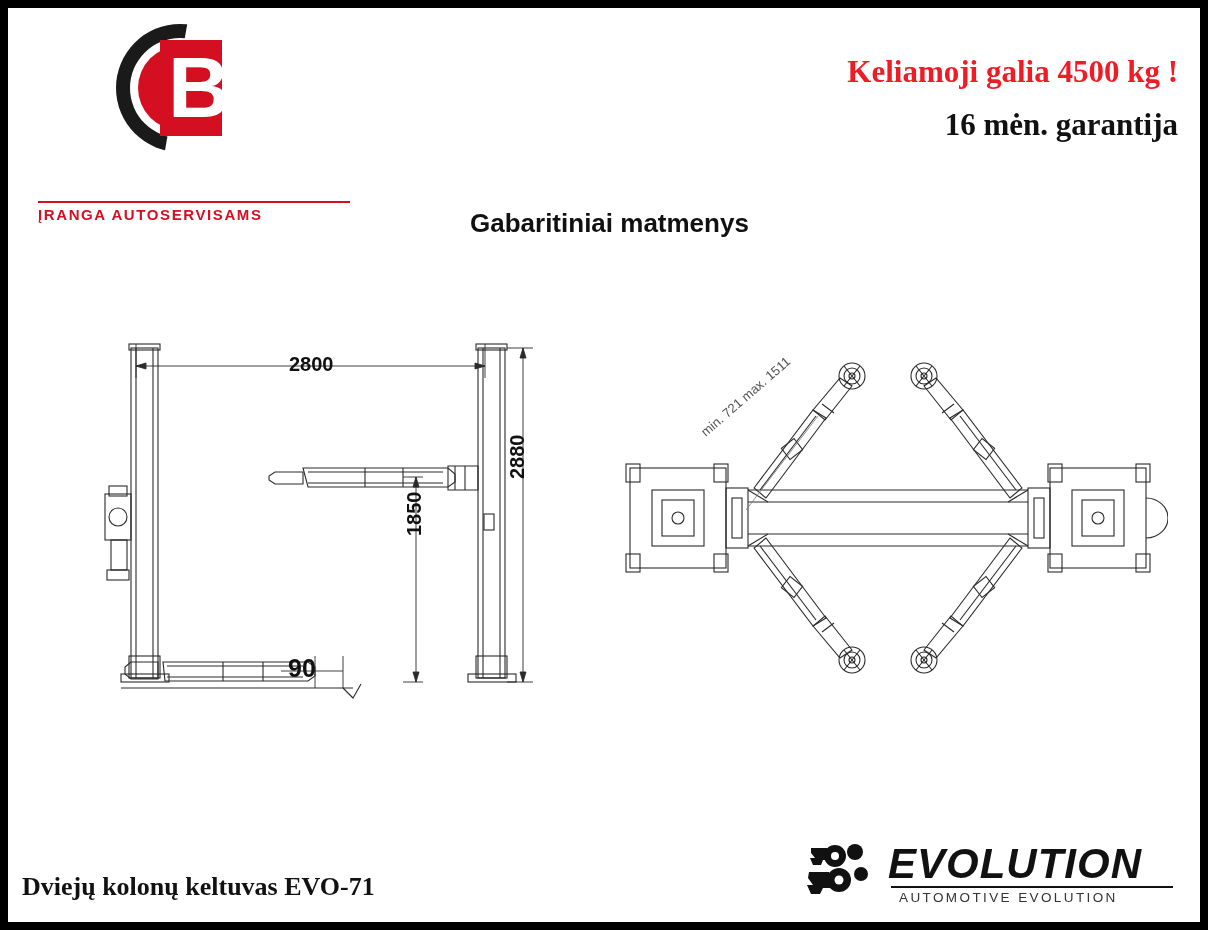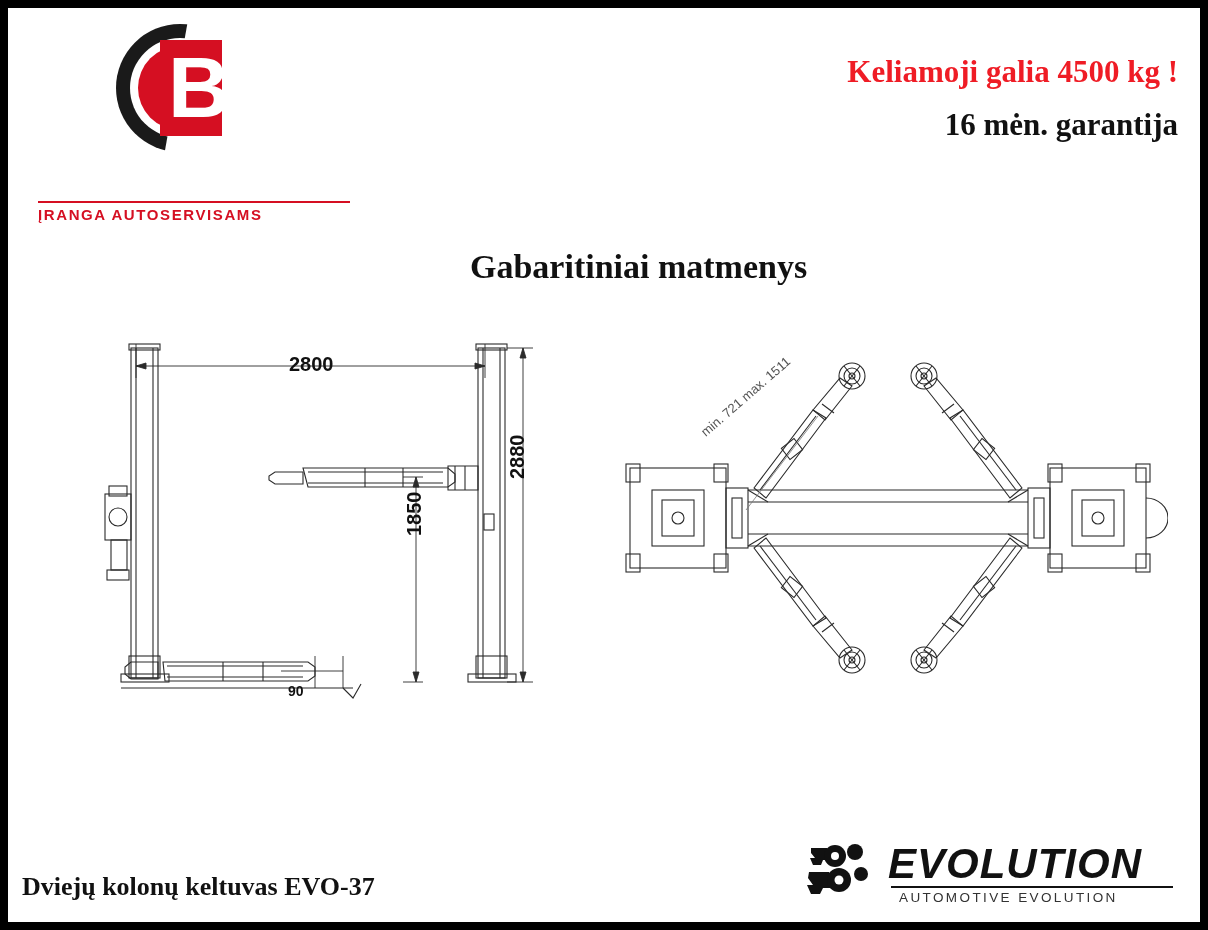--- a/index.html
+++ b/index.html
@@ -145,26 +145,25 @@
     font-weight: bold;
     font-size: 31px;
     color: #111111;
     text-align: right;
     white-space: nowrap;
   }
   .drawing-title {
     position: absolute;
     left: 462px;
     top: 200px;
-    font-family: Liberation Serif, serif;
-    font-weight: bold;
-    font-size: 34px;
-    color: #111111;
-    white-space: nowrap;
-    margin-top: 40px;
+    font-family: Liberation Sans, sans-serif;
+    font-weight: bold;
+    font-size: 26px;
+    color: #111111;
+    white-space: nowrap;
   }
   .footer-title {
     position: absolute;
     left: 14px;
     top: 864px;
     font-family: "Liberation Serif", serif;
     font-weight: bold;
     font-size: 26px;
     color: #111111;
     white-space: nowrap;
@@ -233,21 +232,21 @@
   }
   .dim-label {
     position: absolute;
     font-family: "Liberation Sans", sans-serif;
     font-weight: bold;
     color: #111111;
   }
   .dim-2800 { left: 281px; top: 345px; font-size: 20px; }
   .dim-2880 { left: 498px; top: 471px; font-size: 20px; transform: rotate(-90deg); transform-origin: left top; }
   .dim-1850 { left: 395px; top: 528px; font-size: 20px; transform: rotate(-90deg); transform-origin: left top; }
-  .dim-90   { left: 280px; top: 675px; font-size: 14px; }
+  .dim-90   { left: 280px; top: 646px; font-size: 25px; }
   .dim-minmax {
     left: 690px; top: 420px; font-size: 13px; font-weight: normal;
     color: #555555; transform: rotate(-41deg); transform-origin: left top;
     white-space: nowrap;
   }
 </style>
 </head>
 <body>
 
 <div id="page">
@@ -433,21 +432,21 @@
           <path d="M308 312 L324 332 M324 312 L308 332"></path>
           <rect x="368" y="242" width="16" height="14" transform="rotate(-38 376 249)"></rect>
         </g>
       </g>
 
       <g stroke="#777777" stroke-width="0.8" fill="none">
         <line x1="138" y1="172" x2="210" y2="78"></line>
       </g>
     </svg>
 
-    <div class="footer-title">Dviejų kolonų keltuvas EVO-37</div>
+    <div class="footer-title">Dviejų kolonų keltuvas EVO-71</div>
 
     <div class="evo-logo">
       <svg class="evo-gears" viewBox="0 0 84 58">
         <g fill="#111111">
           <path d="M8 6 h16 l4 6 h-4 l3 6 h-7 l-2 5 h-8 l-3 -7 h5 l-4 -5 z"></path>
           <circle cx="32" cy="14" r="11"></circle>
           <circle cx="52" cy="10" r="8"></circle>
           <path d="M6 30 h20 l5 8 h-6 l4 8 h-9 l-3 6 h-9 l-4 -9 h6 l-5 -7 z"></path>
           <circle cx="36" cy="38" r="12"></circle>
           <circle cx="58" cy="32" r="7"></circle>

